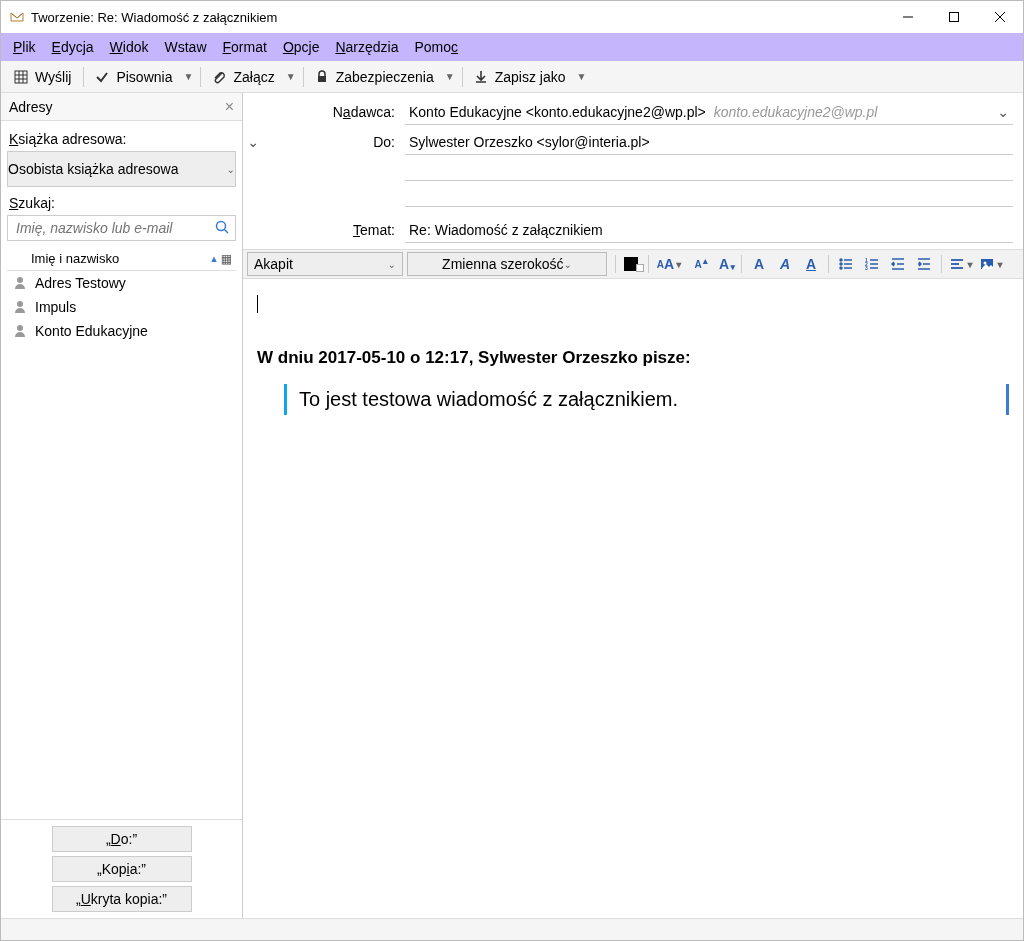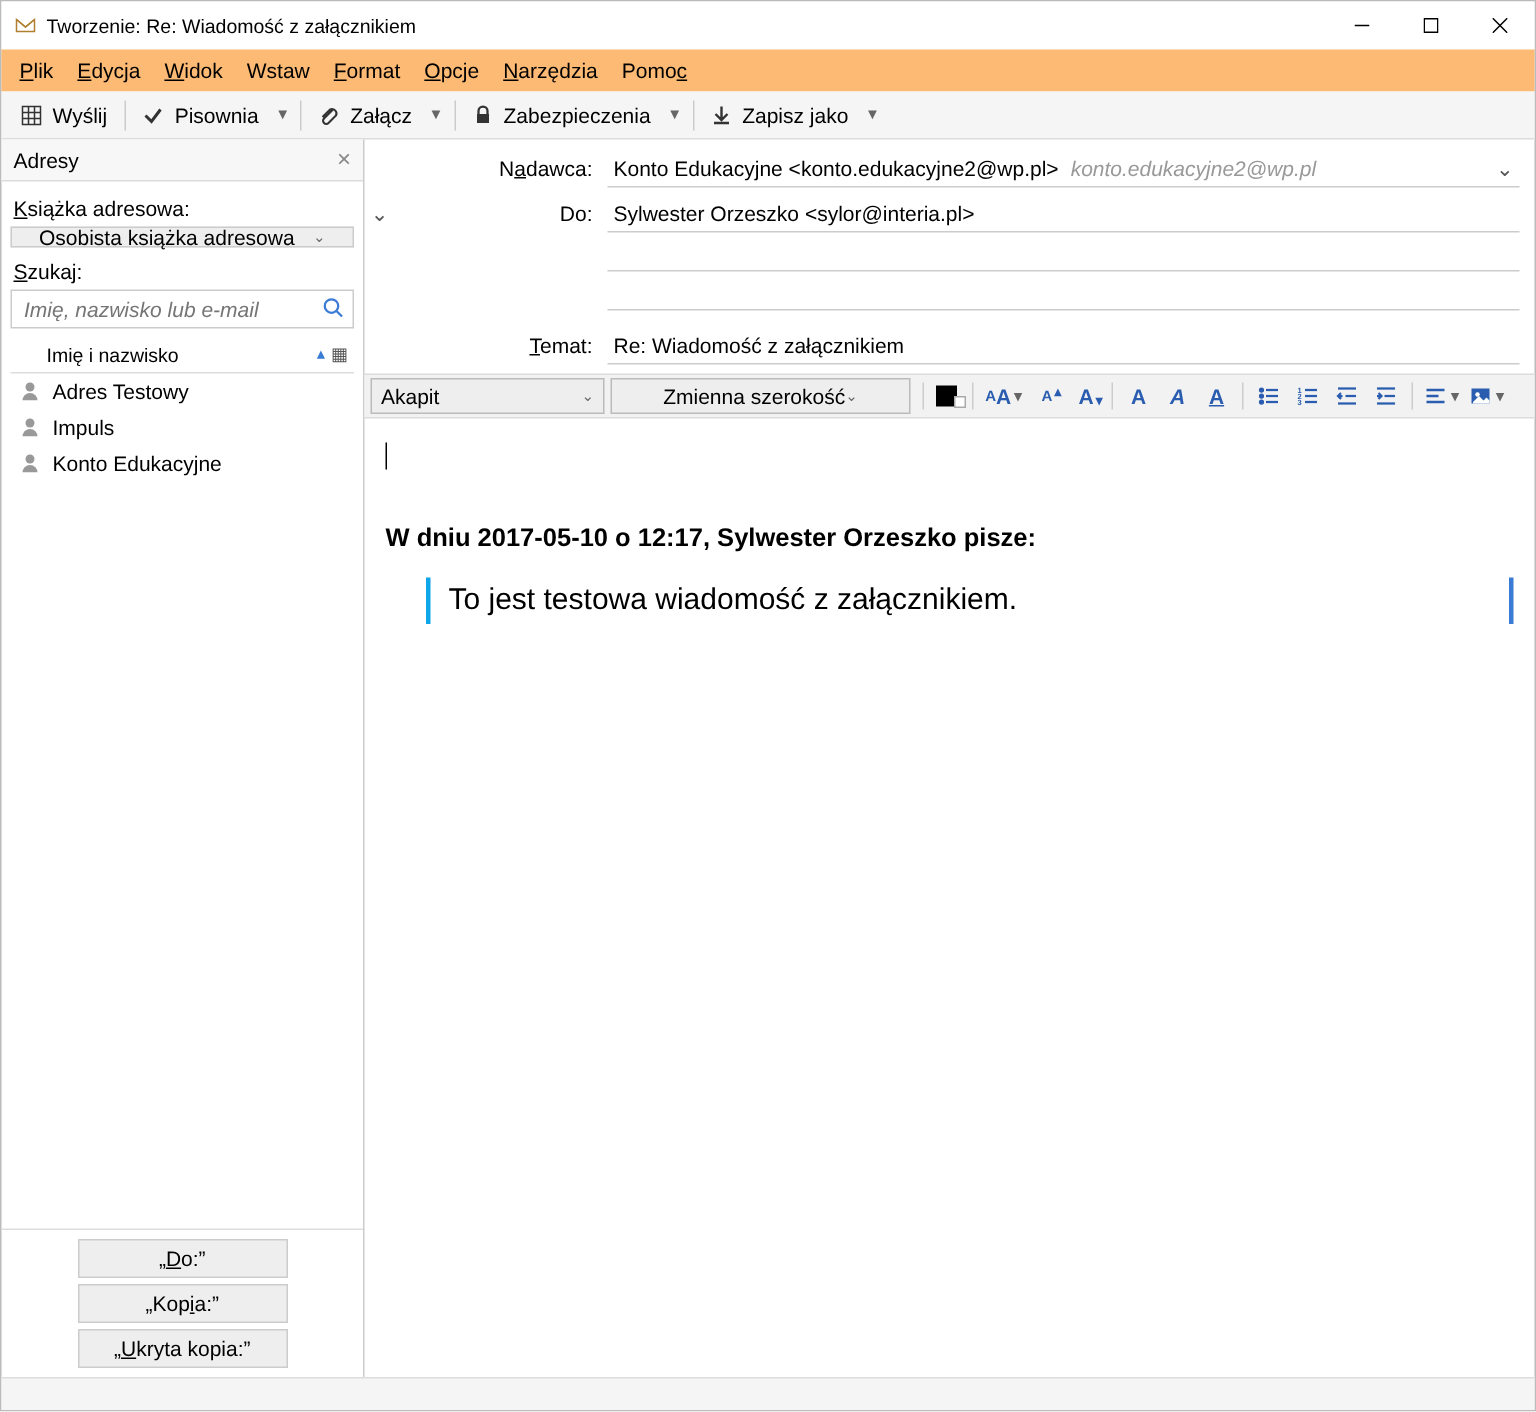--- a/index.html
+++ b/index.html
@@ -5,44 +5,44 @@
 * { margin: 0; padding: 0; box-sizing: border-box; font-family: "Segoe UI", Tahoma, sans-serif; }
 body { background: #fff; width: 1024px; height: 941px; overflow: hidden; font-size: 14px; color: #000; }
 .window { width: 100%; height: 100%; display: flex; flex-direction: column; border: 1px solid #bbb; }
 
 .titlebar { height: 32px; display: flex; align-items: center; background: #fff; border-bottom: 0; }
 .titlebar .icon { width: 16px; height: 16px; margin: 0 6px 0 8px; }
 .titlebar .title { flex: 1; font-size: 13px; color: #000; }
 .winbtns { display: flex; }
 .winbtn { width: 46px; height: 32px; display: flex; align-items: center; justify-content: center; }
 
-.menubar { height: 28px; display: flex; align-items: center; padding: 0 4px; background: #fdba74; }
+.menubar { height: 28px; display: flex; align-items: center; padding: 0 4px; background: #c4b5fd; }
 .menuitem { padding: 3px 8px; font-size: 14px; cursor: default; }
 .menuitem .u { text-decoration: underline; }
 
 .toolbar { height: 32px; display: flex; align-items: center; padding: 0 6px; background: #f5f5f5; border-bottom: 1px solid #ddd; }
 .tbtn { display: flex; align-items: center; padding: 4px 6px; margin-right: 2px; cursor: default; }
 .tbtn .ic { width: 16px; height: 16px; margin-right: 6px; }
 .tbdrop { width: 16px; display: flex; align-items: center; justify-content: center; color: #666; }
 .sep { width: 1px; height: 20px; background: #ccc; margin: 0 4px; }
 
 .content { flex: 1; display: flex; min-height: 0; }
 
 .sidebar { width: 242px; display: flex; flex-direction: column; border-right: 1px solid #ccc; }
 .sidehead { height: 28px; display: flex; align-items: center; padding: 0 8px; border-bottom: 1px solid #ddd; background: #f7f7f7; }
 .sidehead .lbl { flex: 1; font-weight: 400; font-size: 14px; }
 .sidehead .close { color: #888; font-size: 16px; }
 .sideinner { padding: 6px 6px; }
 .sidelabel { font-size: 14px; margin: 4px 2px; }
 .sidelabel .u { text-decoration: underline; }
-.abselect { width: 100%; height: 14px; background: #eee; border: 1px solid #ccc; display: flex; align-items: center; padding: 0 18px; justify-content: space-between; margin-bottom: 8px; }
+.abselect { width: 100%; height: 36px; background: #eee; border: 1px solid #ccc; display: flex; align-items: center; padding: 0 0; justify-content: space-between; margin-bottom: 8px; }
 .absearch { position: relative; }
 .absearch input { width: 100%; height: 26px; border: 1px solid #ccc; padding: 0 28px 0 8px; font-style: italic; color: #4c1d95; font-size: 14px; }
 .absearch .sic { position: absolute; right: 6px; top: 4px; color: #3a7bd5; }
-.listhead { display: flex; padding: 4px 4px 4px 24px; border-bottom: 1px solid #ddd; font-size: 13px; margin-top: 6px; }
+.listhead { display: flex; align-items: center; padding: 4px 4px 4px 24px; border-bottom: 1px solid #ddd; font-size: 13px; margin-top: 6px; }
 .listhead .lh1 { flex: 1; }
 .listhead .sorticon { color: #3a7bd5; font-size: 11px; margin-right: 4px; }
 .listhead .grid { font-size: 12px; color: #555; }
 .ctrow { display: flex; align-items: flex-end; padding: 4px 4px 4px 6px; }
 .ctrow .pic { width: 16px; height: 16px; margin-right: 6px; }
 .sidefill { flex: 1; }
 .sidebtns { padding: 6px; border-top: 1px solid #ddd; display: flex; flex-direction: column; align-items: center; gap: 4px; }
 .sidebtns button { width: 140px; height: 26px; background: #eee; border: 1px solid #ccc; font-size: 14px; cursor: default; }
 .sidebtns .u { text-decoration: underline; }
 

